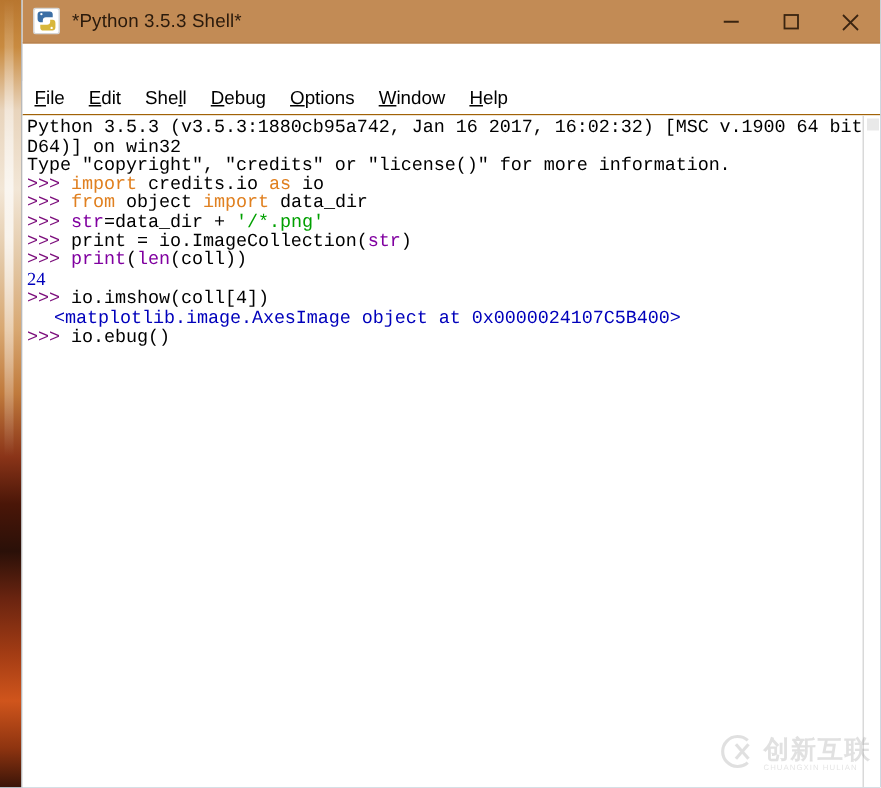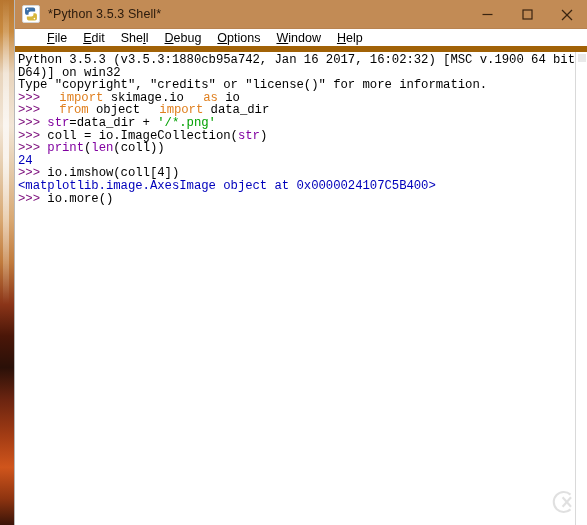--- a/index.html
+++ b/index.html
@@ -98,24 +98,25 @@
     width: 40px; height: 29px;
     display: flex; align-items: center; justify-content: center;
     color: #3a2410;
   }
   .wc-btn svg { display: block; }
 
   
   #menubar {
     height: 23px;
     background: #ffffff;
-    border-bottom: 6px solid #a16207;
-    display: flex;
-    align-items: center;
-    padding-left: 24px;
+    border-bottom: 1px solid #a16207;
+    display: flex;
+    align-items: center;
+    padding-left: 0;
+    margin-top: 25px;
   }
   .menu-item {
     font-size: 12.5px;
     color: #000000;
     padding: 2px 8px 2px 8px;
     white-space: nowrap;
     font-family: "Liberation Sans", sans-serif;
   }
   .menu-item .mn { text-decoration: underline; }
 
@@ -136,25 +137,25 @@
   .line {
     font-family: "Liberation Mono", "DejaVu Sans Mono", monospace;
     font-size: 12.3px;
     line-height: 12.6px;
     white-space: pre;
     color: #000000;
     letter-spacing: -0.05px;
   }
   .tok-plain   { color: #000000; }
   .tok-prompt  { color: #7a0a7a; }
-  .tok-keyword { color: #e08020; margin-left: 12px; }
+  .tok-keyword { color: #e08020; }
   .tok-builtin { color: #8000a0; margin-top: 32px; }
   .tok-string  { color: #00a000; }
-  .tok-output  { color: #0000bb; }
-  .tok-stdout  { color: #0000bb; }
+  .tok-output  { color: #0000bb; margin-left: 18px; }
+  .tok-stdout  { color: #0000bb; font-family: Liberation Serif, serif; }
 
   
   #vscrollbar {
     position: absolute;
     right: 0; top: 0;
     width: 12px; height: 100%;
     background: #ffffff;
     border-left: 1px solid #d9d9d9;
   }
   #vscroll-thumb {
@@ -243,40 +244,44 @@
         <div class="menu-item"><span class="mn">O</span>ptions</div>
         <div class="menu-item"><span class="mn">W</span>indow</div>
         <div class="menu-item"><span class="mn">H</span>elp</div>
       </div>
 
     <div id="console-wrap">
       <div id="console">
           <div class="line"><span class="tok-plain">Python 3.5.3 (v3.5.3:1880cb95a742, Jan 16 2017, 16:02:32) [MSC v.1900 64 bit (AM</span></div>
           <div class="line"><span class="tok-plain">D64)] on win32</span></div>
           <div class="line"><span class="tok-plain">Type "copyright", "credits" or "license()" for more information.</span></div>
-          <div class="line"><span class="tok-prompt">&gt;&gt;&gt; </span><span class="tok-keyword">import</span><span class="tok-plain"> skimage.io </span><span class="tok-keyword">as</span><span class="tok-plain"> io</span></div>
+          <div class="line"><span class="tok-prompt">&gt;&gt;&gt; </span><span class="tok-keyword">import</span><span class="tok-plain"> credits.io </span><span class="tok-keyword">as</span><span class="tok-plain"> io</span></div>
           <div class="line"><span class="tok-prompt">&gt;&gt;&gt; </span><span class="tok-keyword">from</span><span class="tok-plain"> object </span><span class="tok-keyword">import</span><span class="tok-plain"> data_dir</span></div>
           <div class="line"><span class="tok-prompt">&gt;&gt;&gt; </span><span class="tok-builtin">str</span><span class="tok-plain">=data_dir + </span><span class="tok-string">'/*.png'</span></div>
-          <div class="line"><span class="tok-prompt">&gt;&gt;&gt; </span><span class="tok-plain">coll = io.ImageCollection(</span><span class="tok-builtin">str</span><span class="tok-plain">)</span></div>
+          <div class="line"><span class="tok-prompt">&gt;&gt;&gt; </span><span class="tok-plain">print = io.ImageCollection(</span><span class="tok-builtin">str</span><span class="tok-plain">)</span></div>
           <div class="line"><span class="tok-prompt">&gt;&gt;&gt; </span><span class="tok-builtin">print</span><span class="tok-plain">(</span><span class="tok-builtin">len</span><span class="tok-plain">(coll))</span></div>
           <div class="line"><span class="tok-stdout">24</span></div>
           <div class="line"><span class="tok-prompt">&gt;&gt;&gt; </span><span class="tok-plain">io.imshow(coll[4])</span></div>
           <div class="line"><span class="tok-output">&lt;matplotlib.image.AxesImage object at 0x0000024107C5B400&gt;</span></div>
-          <div class="line"><span class="tok-prompt">&gt;&gt;&gt; </span><span class="tok-plain">io.more()</span></div>
+          <div class="line"><span class="tok-prompt">&gt;&gt;&gt; </span><span class="tok-plain">io.ebug()</span></div>
         </div>
       <div id="vscrollbar">
         <div id="vscroll-corner"></div>
         <div id="vscroll-thumb"></div>
       </div>
     </div>
   </div>
 
   <div id="watermark">
     <div id="wm-mark">
       <svg width="26" height="26" viewBox="0 0 26 26">
         <path d="M20.5 5.6A10 10 0 1 0 20.5 20.4" fill="none" stroke="#9c9c9c" stroke-width="2.1"></path>
         <line x1="12.6" y1="8.2" x2="21.0" y2="17.8" stroke="#9c9c9c" stroke-width="2.1"></line>
         <line x1="21.0" y1="8.2" x2="12.6" y2="17.8" stroke="#9c9c9c" stroke-width="2.1"></line>
       </svg>
     </div>
+    <div id="wm-textblock">
+      <span id="wm-cn">创新互联</span>
+      <span id="wm-en">CHUANGXIN HULIAN</span>
+    </div>
   </div>
 
 </div>
 
 </body></html>

